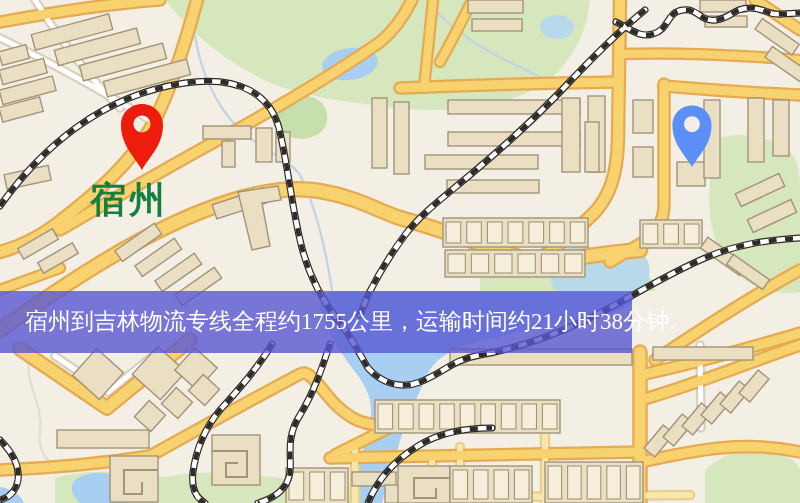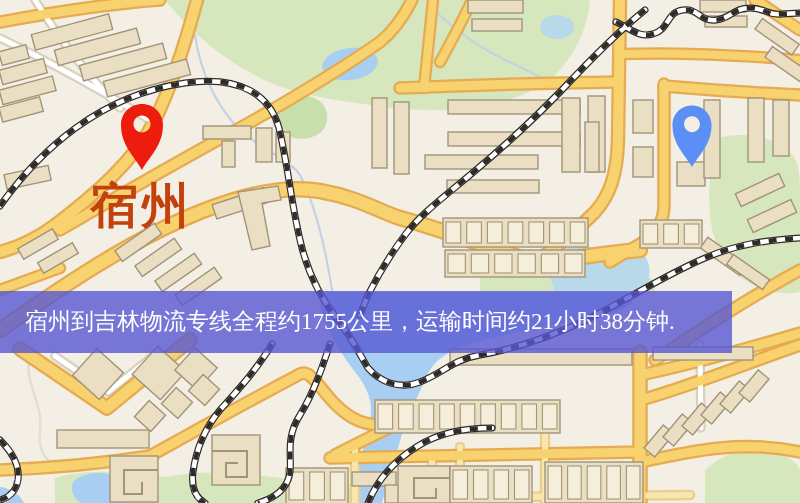--- a/index.html
+++ b/index.html
@@ -15,24 +15,24 @@
   .stream-w{fill:none;stroke:#e3ded2;stroke-width:2.4;stroke-linecap:round}
   .bld{fill:#ebdfc3;stroke:#a2947a;stroke-width:1.4}
   .unit{fill:#f4eeda;stroke:#a2947a;stroke-width:1.1}
   .keyline{fill:none;stroke:#a2947a;stroke-width:2;stroke-linejoin:miter}
   .rail{fill:none;stroke:#2e2b28;stroke-width:7;stroke-linecap:round}
   .rail-mid{fill:none;stroke:#ffffff;stroke-width:4.6;stroke-linecap:round}
   .rail-dash{fill:none;stroke:#2e2b28;stroke-width:4.6;stroke-dasharray:8 8.5}
   
   .city-label{position:absolute;line-height:1;font-weight:bold;white-space:nowrap;
               font-family:"Liberation Serif",serif;}
-  #origin-label{left:90px;top:182px;font-size:48px;letter-spacing:3px;color:#c2410c;}
+  #origin-label{left:90px;top:182px;font-size:36px;letter-spacing:3px;color:#15803d;}
   #destination-label{left:644px;top:177px;font-size:43px;letter-spacing:14px;color:#2222dd;}
   
-  #route-banner{position:absolute;left:0;top:291px;width:732px;height:62px;
+  #route-banner{position:absolute;left:0;top:291px;width:632px;height:62px;
                 background:rgba(88,88,210,0.80);color:#ffffff;box-sizing:border-box;
                 padding-left:25px;font-size:23px;line-height:62px;white-space:nowrap;
                 font-family:"Liberation Serif",serif;}
 </style>
 </head>
 <body>
 
 <div id="stage">
   <svg width="800" height="503" viewBox="0 0 800 503">
 

